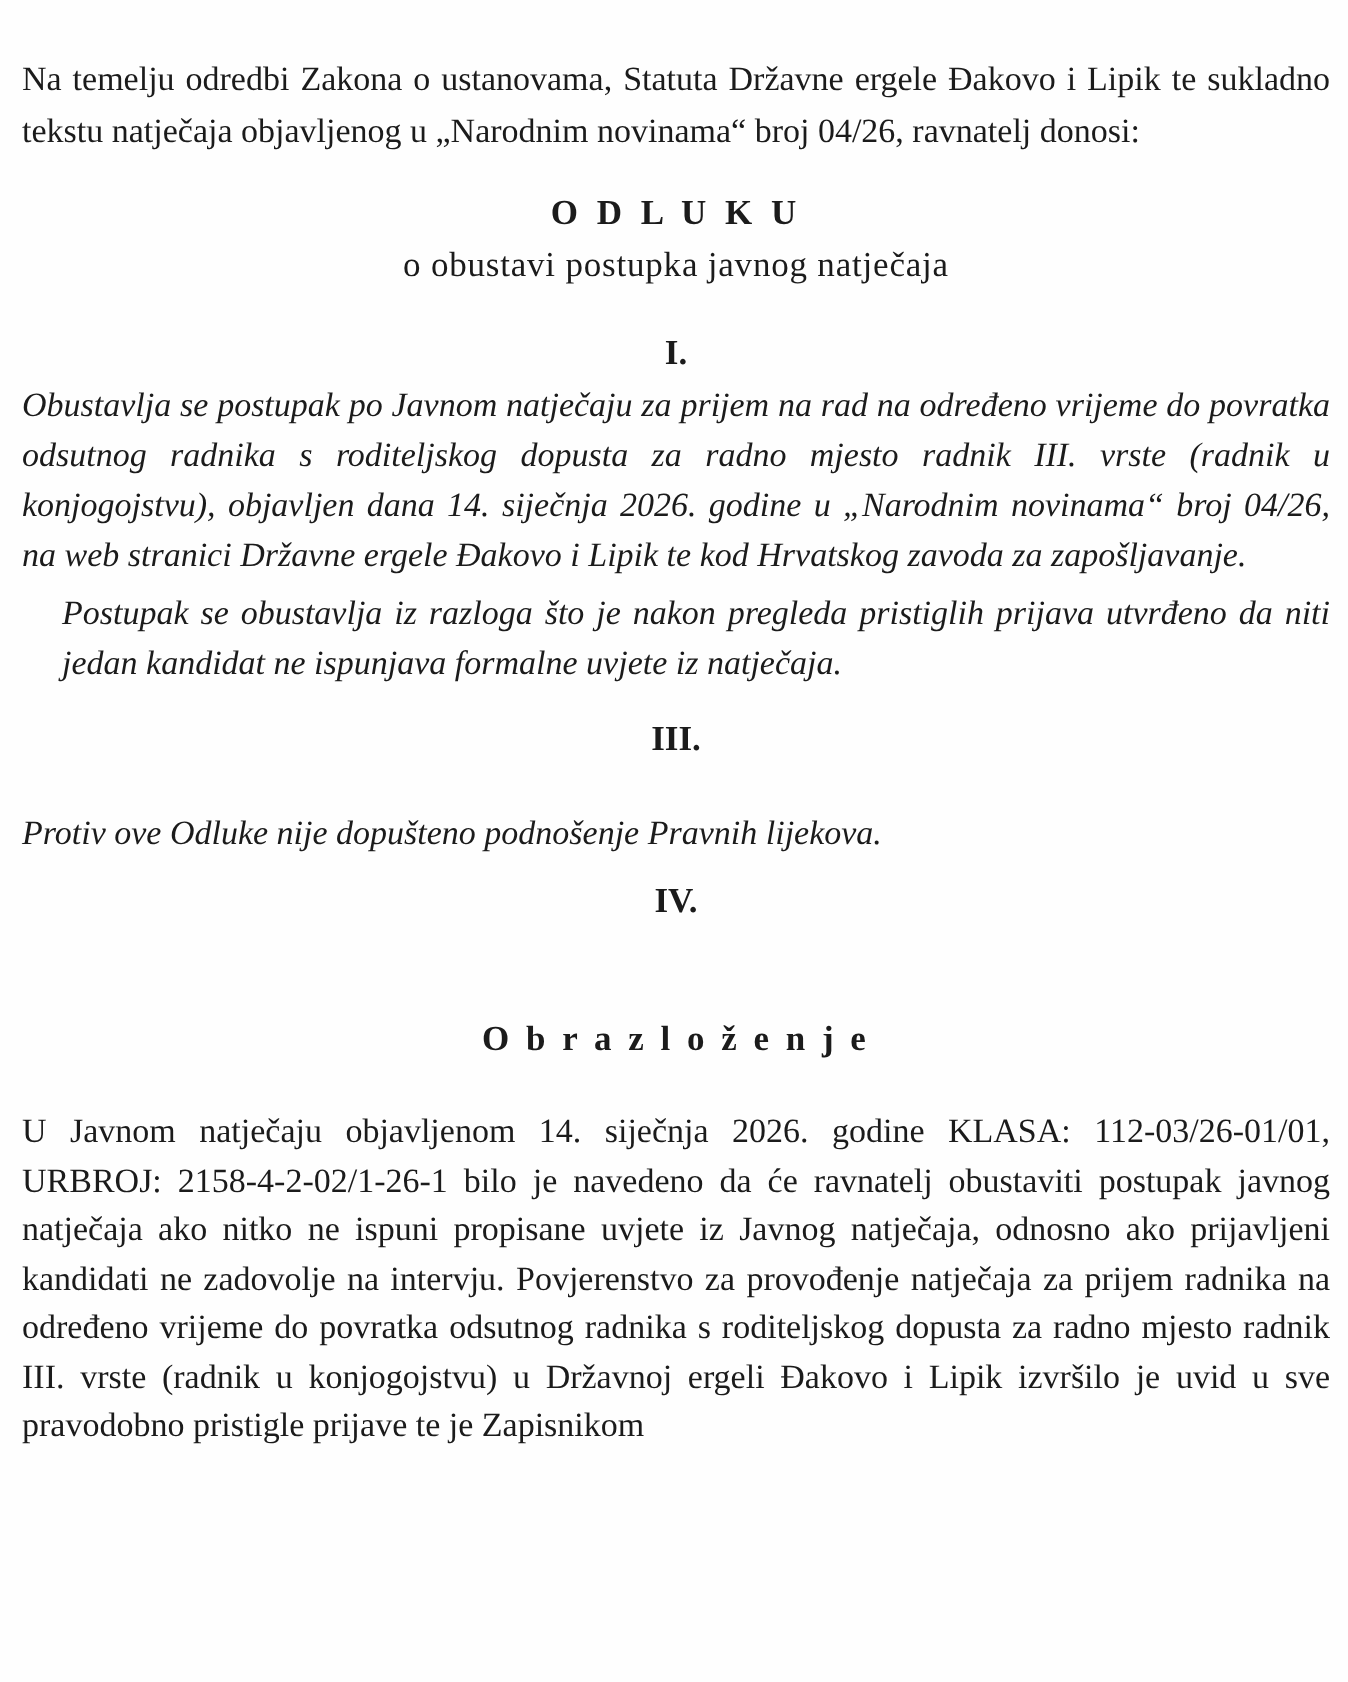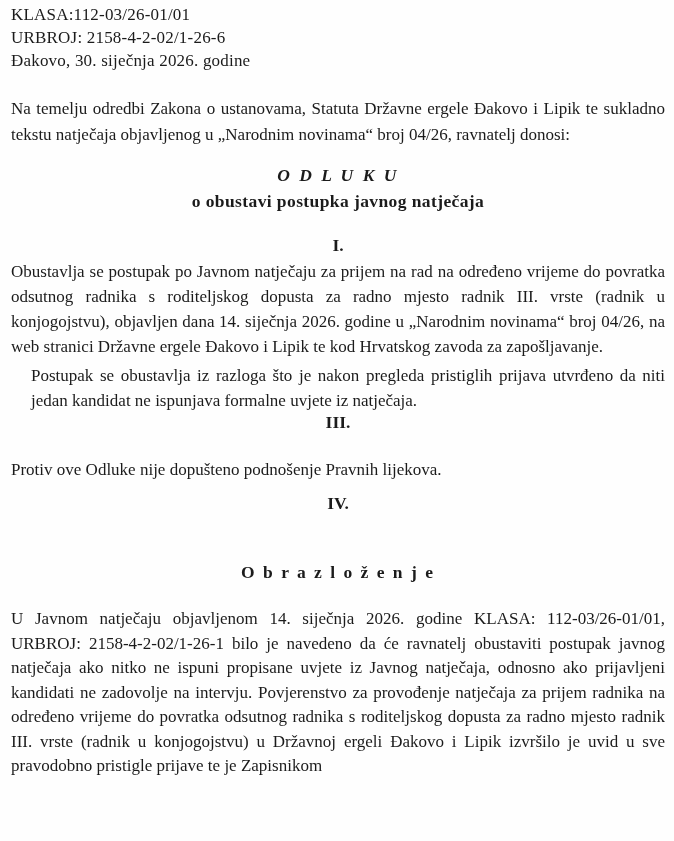--- a/index.html
+++ b/index.html
@@ -35,51 +35,51 @@
     text-align: justify;
   }
 
   .doc-title {
     margin-top: 18px;
     text-align: center;
     font-size: 17.5px;
     font-weight: bold;
     letter-spacing: 2.5px;
     line-height: 18px;
-    font-style: italic;
   }
 
   .doc-subtitle {
     margin-top: 8px;
     text-align: center;
     font-size: 17.5px;
-    font-weight: bold;
+    font-weight: normal;
     letter-spacing: 0.4px;
     line-height: 18px;
   }
 
   .sec-num {
     text-align: center;
     font-weight: bold;
     font-size: 17.5px;
     line-height: 18px;
   }
 
   .sec-text {
     line-height: 25px;
     text-align: justify;
+    font-style: italic;
   }
 
   .sec-1 .sec-num  { margin-top: 26px; }
   .sec-1 .sec-text { margin-top: 5px;  }
 
   .sec-2 .sec-num  { margin-top: 0px;  }
   .sec-2 .sec-text { margin-top: 4px; margin-left: 20px;  }
 
-  .sec-3 .sec-num  { margin-top: 0px;  }
+  .sec-3 .sec-num  { margin-top: 16px;  }
   .sec-3 .sec-text { margin-top: 26px; text-align: left; }
 
   .sec-4 .sec-num  { margin-top: 12px; }
   .sec-4 .sec-text { margin-top: 5px;  }
 
   .expl-heading {
     margin-top: 51px;
     text-align: center;
     font-weight: bold;
     font-size: 17.5px;
@@ -91,25 +91,20 @@
     margin-top: 26px;
     line-height: 24.5px;
     text-align: justify;
   }
 </style>
 </head>
 <body>
 
 <div class="page">
 
-  <header class="doc-header">
-    <div>KLASA:112-03/26-01/01</div>
-    <div>URBROJ: 2158-4-2-02/1-26-6</div>
-    <div>Đakovo, 30. siječnja 2026. godine</div>
-  </header>
 
   <p class="preamble">Na temelju odredbi Zakona o ustanovama, Statuta Državne ergele Đakovo i Lipik te sukladno tekstu natječaja objavljenog u „Narodnim novinama“ broj 04/26, ravnatelj donosi:</p>
 
   <h1 class="doc-title">O D L U K U</h1>
   <h2 class="doc-subtitle">o obustavi postupka javnog natječaja</h2>
 
   <section class="section sec-1">
     <h3 class="sec-num">I.</h3>
     <p class="sec-text">Obustavlja se postupak po Javnom natječaju za prijem na rad na određeno vrijeme do povratka odsutnog radnika s roditeljskog dopusta za radno mjesto radnik III. vrste (radnik u konjogojstvu), objavljen dana 14. siječnja 2026. godine u „Narodnim novinama“ broj 04/26, na web stranici Državne ergele Đakovo i Lipik te kod Hrvatskog zavoda za zapošljavanje.</p>
   </section>

